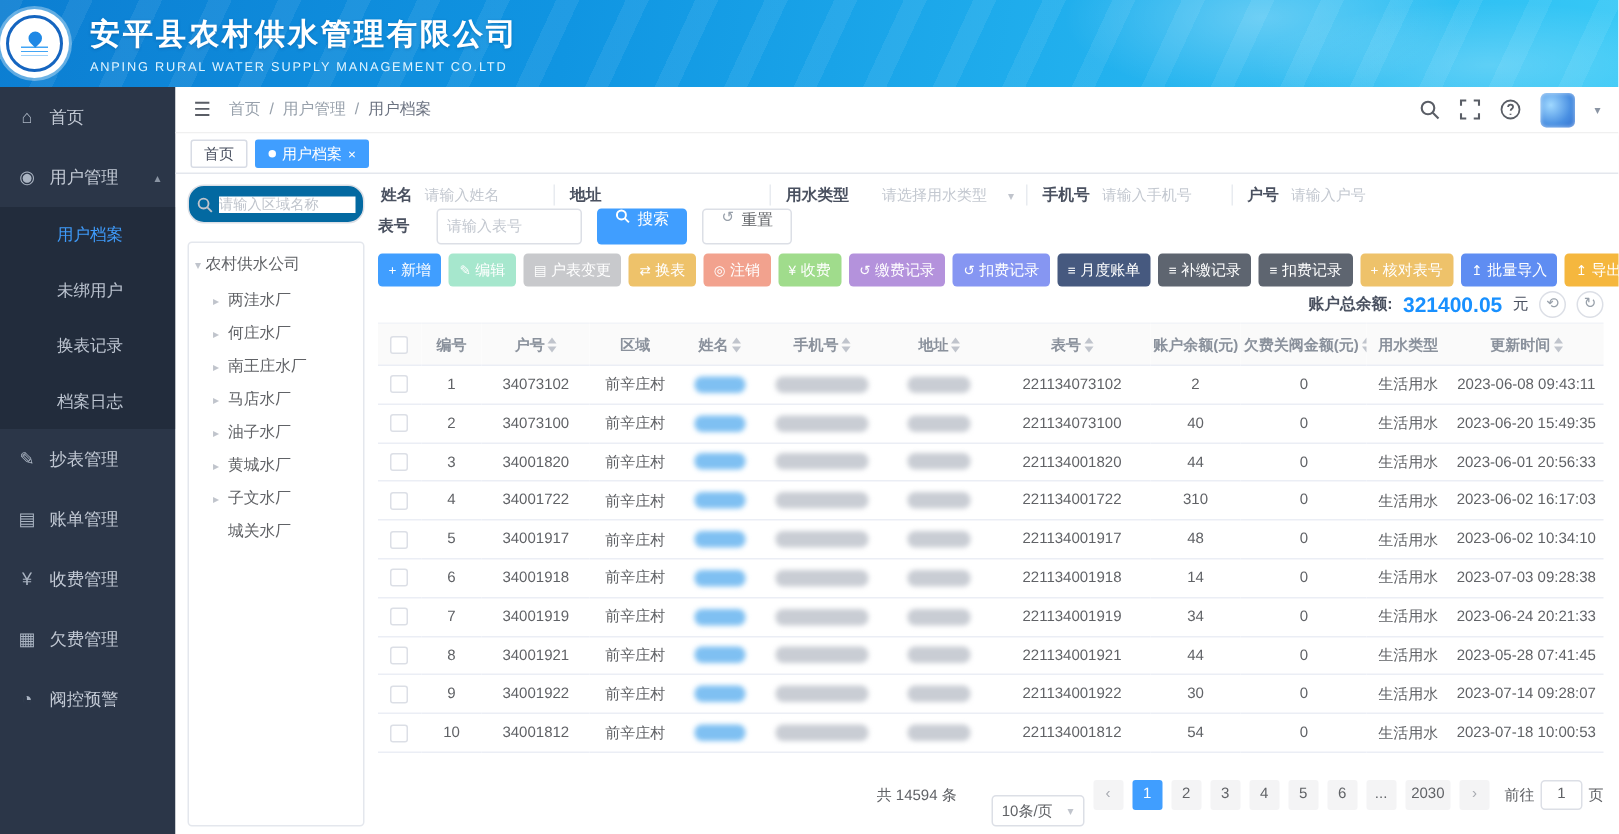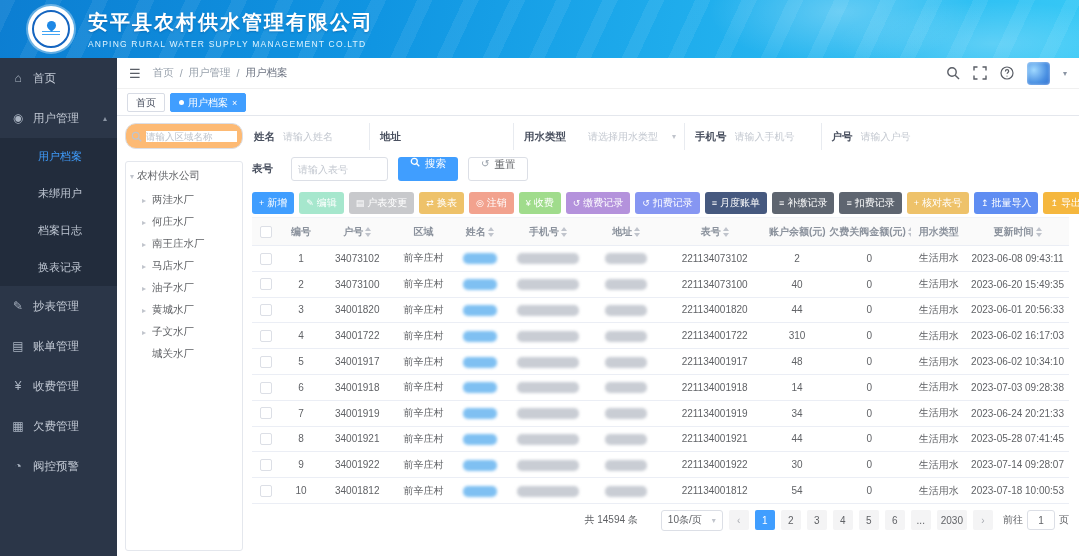--- a/index.html
+++ b/index.html
@@ -1,20 +1,20 @@
 <!DOCTYPE html>
 <html><head>
 <meta charset="utf-8">
 <style>
   * { margin:0; padding:0; box-sizing:border-box; }
   html,body { width:1079px; height:556px; overflow:hidden; }
   body { font-family:"Liberation Sans","DejaVu Sans",sans-serif; background:#fff; color:#606266; }
 
   
-  .top-header { position:relative; height:58px; display:flex; align-items:center; padding-left:28px;
+  .top-header { position:relative; height:58px; display:flex; align-items:center; 
     background:linear-gradient(100deg,#0c7ed2 0%,#1095e2 35%,#22b1ee 68%,#36c8f6 100%); overflow:hidden; }
   .top-header::after { content:""; position:absolute; inset:0;
     background:
       radial-gradient(ellipse 220px 90px at 78% 20%, rgba(255,255,255,.28), transparent 60%),
       radial-gradient(ellipse 260px 70px at 92% 75%, rgba(255,255,255,.22), transparent 60%),
       repeating-linear-gradient(115deg, rgba(255,255,255,.07) 0 14px, transparent 14px 42px);
     pointer-events:none; }
   .logo { width:46px; height:46px; border-radius:50%; background:#fff; flex:0 0 auto;
     display:flex; align-items:center; justify-content:center; position:relative; z-index:2;
     box-shadow:0 0 0 2px rgba(255,255,255,.35); }
@@ -55,21 +55,21 @@
   .tabbar { height:27px; background:#fff; border-bottom:1px solid #e4e7ed; display:flex; align-items:flex-end; gap:5px; padding:0 0 3px 10px; box-shadow:0 1px 2px rgba(0,0,0,.04); }
   .tab { height:19px; display:flex; align-items:center; gap:4px; padding:0 8px; font-size:10px;
     border:1px solid #d8dce5; color:#495060; background:#fff; border-radius:2px; cursor:pointer; }
   .tab.active { background:#409eff; border-color:#409eff; color:#fff; }
   .tab .dot { width:5px; height:5px; border-radius:50%; background:#fff; }
   .tab .close { font-size:9px; }
 
   
   .content { flex:1; background:#fff; padding:7px 10px 5px 8px; display:flex; gap:9px; min-height:0; }
   .left-col { width:118px; flex:0 0 auto; display:flex; flex-direction:column; }
-  .region-search { height:25px; border:1px solid #dcdfe6; border-radius:11px; display:flex; align-items:center; padding:12px 5px; gap:4px; background:#fdba74; }
+  .region-search { height:25px; border:1px solid #dcdfe6; border-radius:11px; display:flex; align-items:center; padding:12px 5px; gap:4px; background:#0369a1; }
   .region-search svg { flex:0 0 auto; }
   .region-search input { border:none; outline:none; width:100%; font-size:9.5px; color:#606266; font-family:inherit; }
   .region-search input::placeholder { color:#bfc4cc; }
   .tree-panel { margin-top:12px; flex:1; border:1px solid #e4e7ed; border-radius:3px; padding:7px 4px; overflow:hidden; }
   .tree-root { display:flex; align-items:center; gap:3px; font-size:10.5px; color:#606266; cursor:pointer; margin-bottom:6px; }
   .tree-caret { color:#c0c4cc; font-size:8px; }
   .tree-child { display:flex; align-items:center; gap:3px; font-size:10.5px; color:#606266; cursor:pointer; padding:4px 0 4px 12px; }
   .tree-child .arrow { color:#c0c4cc; font-size:8px; width:7px; }
 
   .right-col { flex:1; display:flex; flex-direction:column; min-width:0; }
@@ -114,21 +114,21 @@
   .sort .dn { border-top:4px solid #c0c4cc; }
   .cbx { width:12px; height:12px; border:1px solid #dcdfe6; border-radius:2px; display:inline-block; background:#fff; cursor:pointer; vertical-align:middle; }
   .pill { display:inline-block; height:11px; border-radius:5px; filter:blur(1.6px); vertical-align:middle; }
   .pill-name { width:34px; background:#7fc0f2; }
   .pill-phone { width:62px; background:#c9cdd4; }
   .pill-addr { width:42px; background:#c9cdd4; }
 
   
   .pagination { display:flex; align-items:center; justify-content:flex-end; gap:6px; margin-top:6px; font-size:10px; color:#606266; }
   .pg-total { margin-right:17px; }
-  .pg-size { display:flex; align-items:center; gap:10px; border:1px solid #dcdfe6; border-radius:3px; height:21px; padding:0 6px; cursor:pointer; color:#606266; }
+  .pg-size { display:flex; align-items:center; gap:10px; border:1px solid #dcdfe6; border-radius:3px; height:21px; padding:0 6px; cursor:pointer; color:#606266;margin-top:22px; }
   .pg-size .sel-caret { font-size:8px; color:#c0c4cc; }
   .pg-btn { min-width:20px; height:20px; border-radius:2px; background:#f4f4f5; color:#606266; display:flex; align-items:center; justify-content:center; font-size:10px; cursor:pointer; padding:0 4px; border:none; font-family:inherit; }
   .pg-btn.active { background:#409eff; color:#fff; }
   .pg-arrow { background:#f4f4f5; color:#a8abb2; }
   .pg-goto { display:flex; align-items:center; gap:4px; margin-left:4px; }
   .pg-goto input { width:28px; height:20px; border:1px solid #dcdfe6; border-radius:3px; text-align:center; font-size:10px; color:#606266; outline:none; font-family:inherit; }
 </style>
 </head>
 <body>
 
@@ -152,22 +152,22 @@
         <span>首页</span>
       </div>
       <div class="side-item">
         <span class="glyph">◉</span>
         <span>用户管理</span>
         <span class="caret">▴</span>
       </div>
       <div class="side-sub">
         <div class="side-subitem active">用户档案</div>
         <div class="side-subitem">未绑用户</div>
+        <div class="side-subitem">换表记录</div>
         <div class="side-subitem">档案日志</div>
-        <div class="side-subitem">换表记录</div>
       </div>
       <div class="side-item">
         <span class="glyph">✎</span>
         <span>抄表管理</span>
       </div>
       <div class="side-item">
         <span class="glyph">▤</span>
         <span>账单管理</span>
       </div>
       <div class="side-item">
@@ -367,20 +367,27 @@
             <button class="tb-btn" style="background: rgb(95, 141, 242);">
               <span class="g">↥</span>
               <span>批量导入</span>
             </button>
             <button class="tb-btn" style="background: rgb(245, 183, 62);">
               <span class="g">↥</span>
               <span>导出</span>
             </button>
           </div>
 
+        <div class="balance-row">
+          <span class="balance-label">账户总余额:</span>
+          <span class="balance-value">321400.05</span>
+          <span class="balance-unit">元</span>
+          <button class="circle-btn">⟲</button>
+          <button class="circle-btn">↻</button>
+        </div>
 
         <table>
           <colgroup>
             <col style="width:3.6%">
               <col style="width:5%">
               <col style="width:9%">
               <col style="width:7.5%">
             <col style="width:6.5%">
               <col style="width:10.5%">
               <col style="width:9%">

